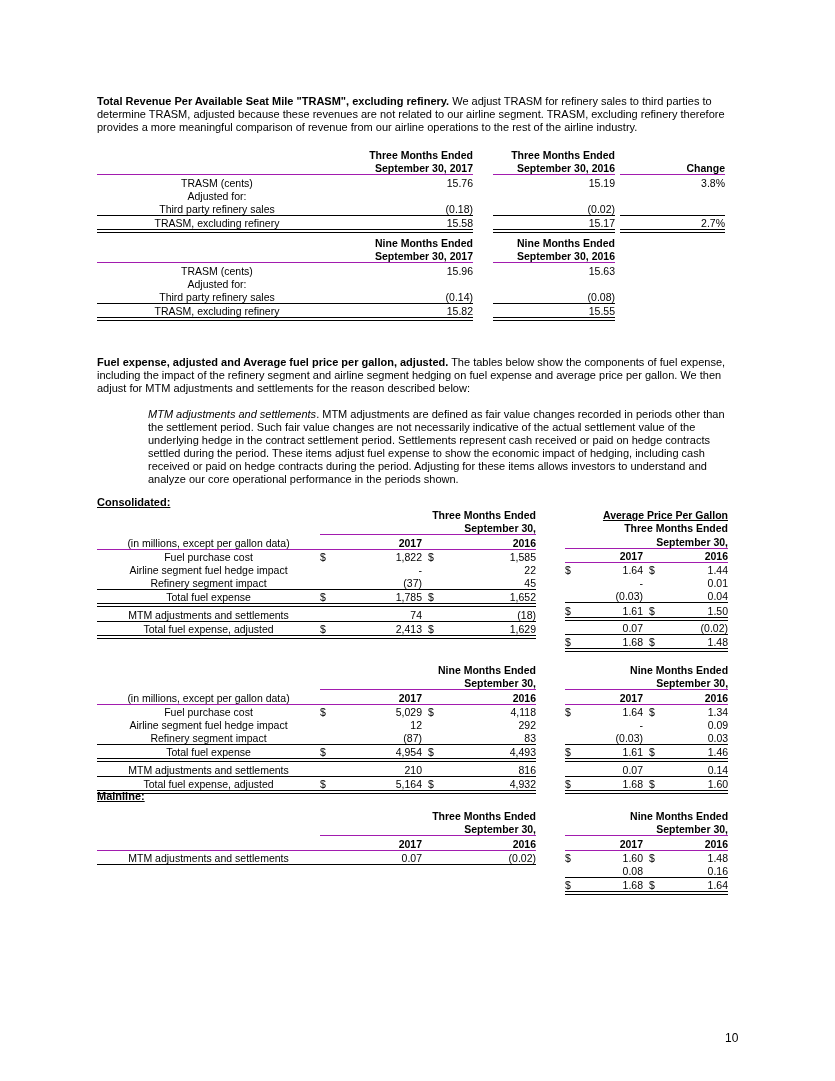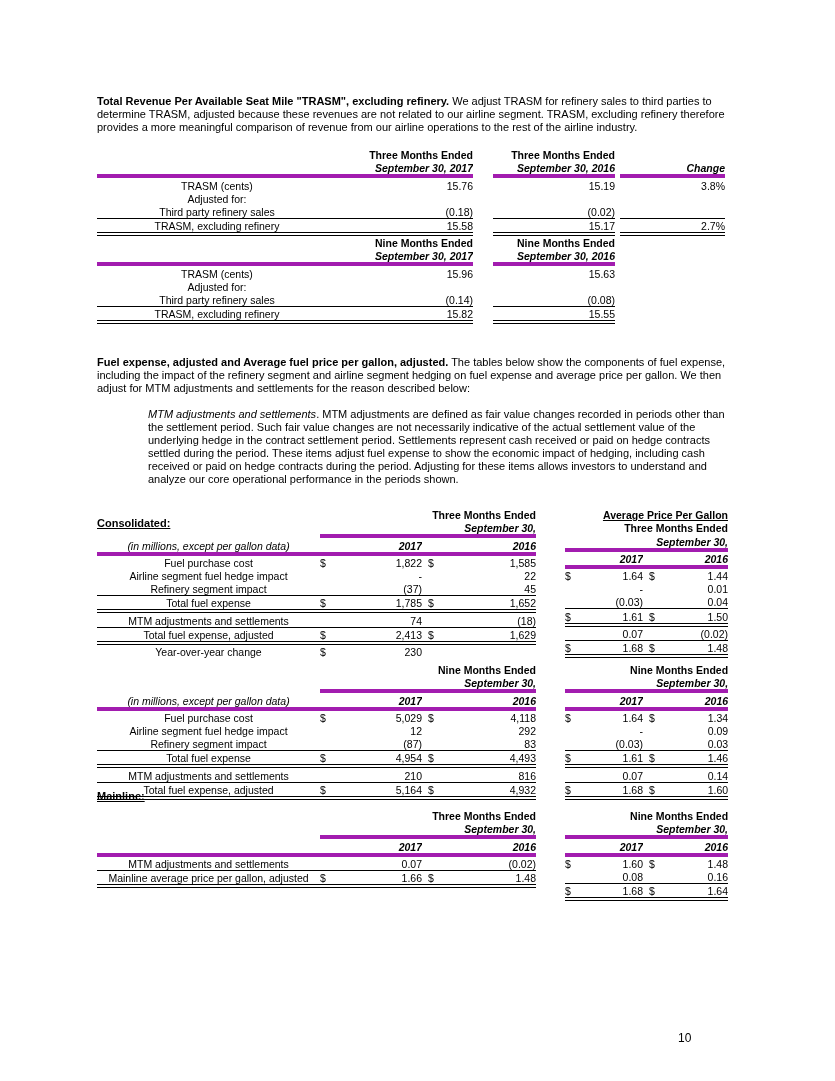--- a/index.html
+++ b/index.html
@@ -13,21 +13,21 @@
   .i{font-style:italic;}
   .u{text-decoration:underline;}
   .heading{font-size:11px;font-weight:bold;text-decoration:underline;}
   .tbl{border-collapse:collapse;table-layout:fixed;font-size:10.5px;line-height:12px;}
   .tbl td{height:13.2px;padding:0;vertical-align:bottom;white-space:nowrap;overflow:hidden;}
   .lbl{text-align:center;padding-left:1px;}
   .ind{padding-left:14px;}
   .num{text-align:right;padding-right:2px;}
   .dol{text-align:left;padding-left:2px;}
   .ctr{text-align:right;}
-  .bb{border-bottom:4px solid #a21caf;font-style:italic;}
+  .bb{border-bottom:1px solid #a21caf;}
   tr.rb td{border-bottom:1px solid #000;}
   tr.rd td{border-bottom:4px double #000;}
   td.gap{border-bottom:none !important;}
   .flexrow{display:flex;align-items:flex-start;}
   .pad-top-row{padding-top:13.2px;}
   .pagenum{font-size:12px;}
 </style>
 </head>
 <body>
 
@@ -146,21 +146,21 @@
     </table>
 
   <div class="abs para" style="left:97px;top:356px;width:630px;">
     <span class="b">Fuel expense, adjusted and Average fuel price per gallon, adjusted.</span><span> The tables below show the components of fuel expense, including the impact of the refinery segment and airline segment hedging on fuel expense and average price per gallon. We then adjust for MTM adjustments and settlements for the reason described below:</span>
   </div>
 
   <div class="abs para" style="left:148px;top:408px;width:578px;">
     <span class="i">MTM adjustments and settlements</span><span>. MTM adjustments are defined as fair value changes recorded in periods other than the settlement period. Such fair value changes are not necessarily indicative of the actual settlement value of the underlying hedge in the contract settlement period. Settlements represent cash received or paid on hedge contracts settled during the period. These items adjust fuel expense to show the economic impact of hedging, including cash received or paid on hedge contracts during the period. Adjusting for these items allows investors to understand and analyze our core operational performance in the periods shown.</span>
   </div>
 
-  <div class="abs heading" style="left:97px;top:496px;margin-top:21px;">Consolidated:</div>
+  <div class="abs heading" style="left:97px;top:496px;">Consolidated:</div>
 
   <div class="abs flexrow" style="left:97px;top:508px;">
     <table class="tbl pad-top-row" style="width:439px;">
       <colgroup>
           <col style="width:223px">
           <col style="width:14px">
           <col style="width:88px">
           <col style="width:6px">
           <col style="width:14px">
           <col style="width:94px">
@@ -221,28 +221,20 @@
         <td class="num">(18)</td>
       </tr>
       <tr class="rd">
         <td class="lbl">Total fuel expense, adjusted</td>
         <td class="dol">$</td>
         <td class="num">2,413</td>
         <td></td>
         <td class="dol">$</td>
         <td class="num">1,629</td>
       </tr>
-      <tr>
-        <td class="lbl">Year-over-year change</td>
-        <td class="dol">$</td>
-        <td class="num">230</td>
-        <td></td>
-        <td class="dol"></td>
-        <td class="num"></td>
-      </tr>
     </tbody>
       </table>
 
     <div style="width:29px;"></div>
 
     <table class="tbl" style="width:163px;">
       <colgroup>
           <col style="width:14px">
           <col style="width:64px">
           <col style="width:6px">
@@ -482,28 +474,20 @@
         <td colspan="2" class="ctr b bb">2016</td>
       </tr>
       <tr class="rb">
         <td class="lbl">MTM adjustments and settlements</td>
         <td class="dol"></td>
         <td class="num">0.07</td>
         <td></td>
         <td class="dol"></td>
         <td class="num">(0.02)</td>
       </tr>
-      <tr class="rd">
-        <td class="lbl">Mainline average price per gallon, adjusted</td>
-        <td class="dol">$</td>
-        <td class="num">1.66</td>
-        <td></td>
-        <td class="dol">$</td>
-        <td class="num">1.48</td>
-      </tr>
     </tbody>
       </table>
 
     <div style="width:29px;"></div>
 
     <table class="tbl" style="width:163px;">
       <colgroup>
           <col style="width:14px">
           <col style="width:64px">
           <col style="width:6px">
@@ -540,15 +524,15 @@
         <td class="dol">$</td>
         <td class="num">1.68</td>
         <td></td>
         <td class="dol">$</td>
         <td class="num">1.64</td>
       </tr>
     </tbody>
       </table>
   </div>
 
-  <div class="abs pagenum" style="left:678px;top:1031px;">10</div>
+  <div class="abs pagenum" style="left:725px;top:1031px;">10</div>
 
 </div>
 
 </body></html>

